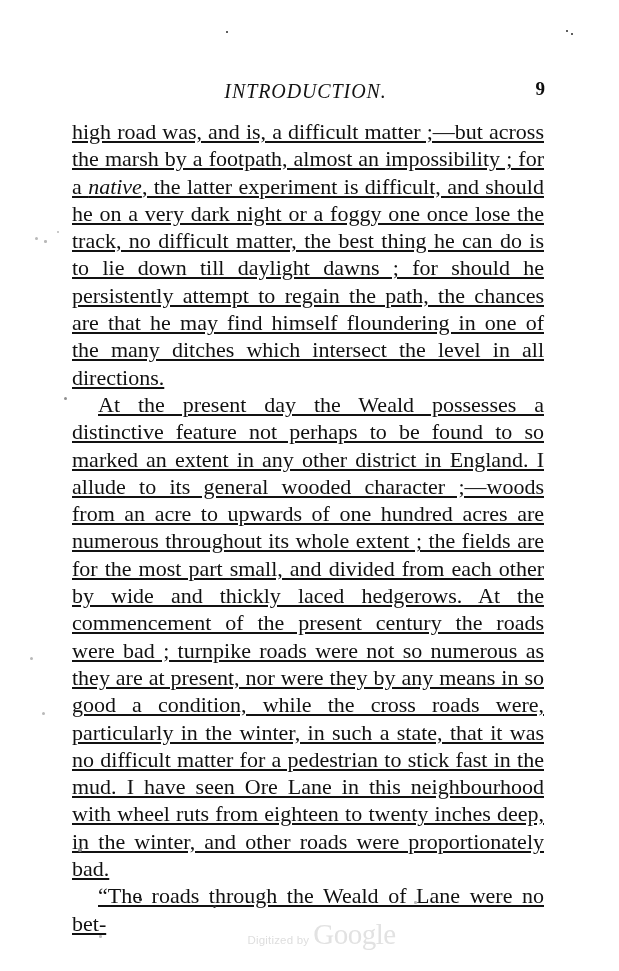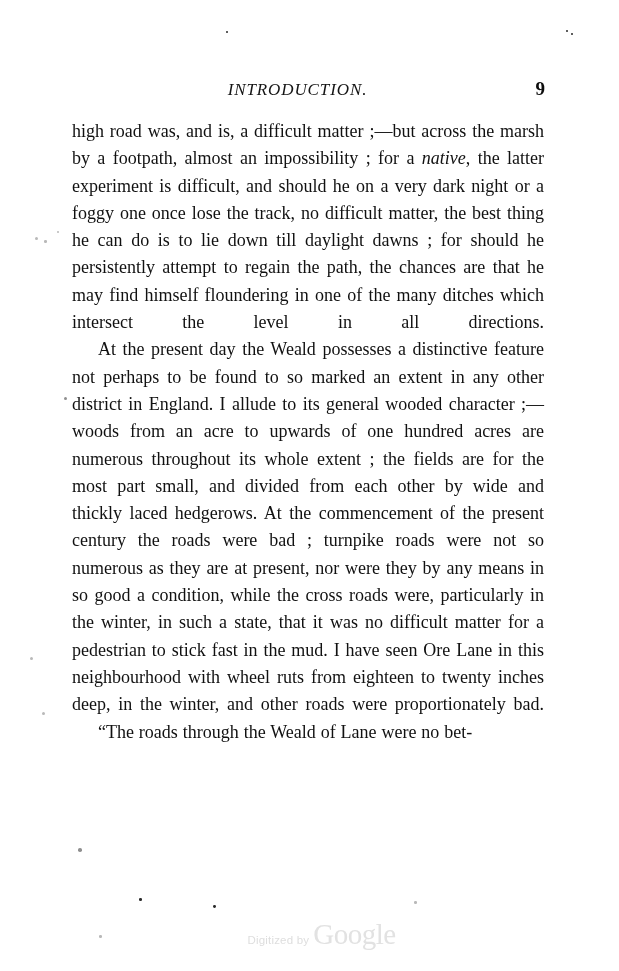--- a/index.html
+++ b/index.html
@@ -27,26 +27,26 @@
   
   .running-head {
     position: absolute;
     left: 72px;
     top: 80px;
     width: 471px;
     height: 26px;
   }
   .running-head-title {
     position: absolute;
-    left: 4px;
+    left: 12px;
     top: 0;
     width: 471px;
     text-align: center;
     font-style: italic;
-    font-size: 17px;
+    font-size: 20px;
     letter-spacing: 0.9px;
     color: #141414;
     transform: translateX(-14px);
   }
   .folio {
     position: absolute;
     right: -2px;
     top: -2px;
     font-weight: bold;
     font-size: 19px;
@@ -58,24 +58,25 @@
     position: absolute;
     left: 72px;
     top: 118px;
     width: 472px;
   }
 
   .para {
     margin: 0;
     text-align: justify;
     text-align-last: left;
-    font-size: 18px;
+    font-size: 22px;
     line-height: 27.3px;
     color: #111111;
     word-spacing: 0.4px;
+    text-decoration: underline;
   }
   .para.indent {
     text-indent: 26px;
   }
   .para em {
     font-style: italic;
   }
   
   .para.full-justify {
     text-align-last: justify;

